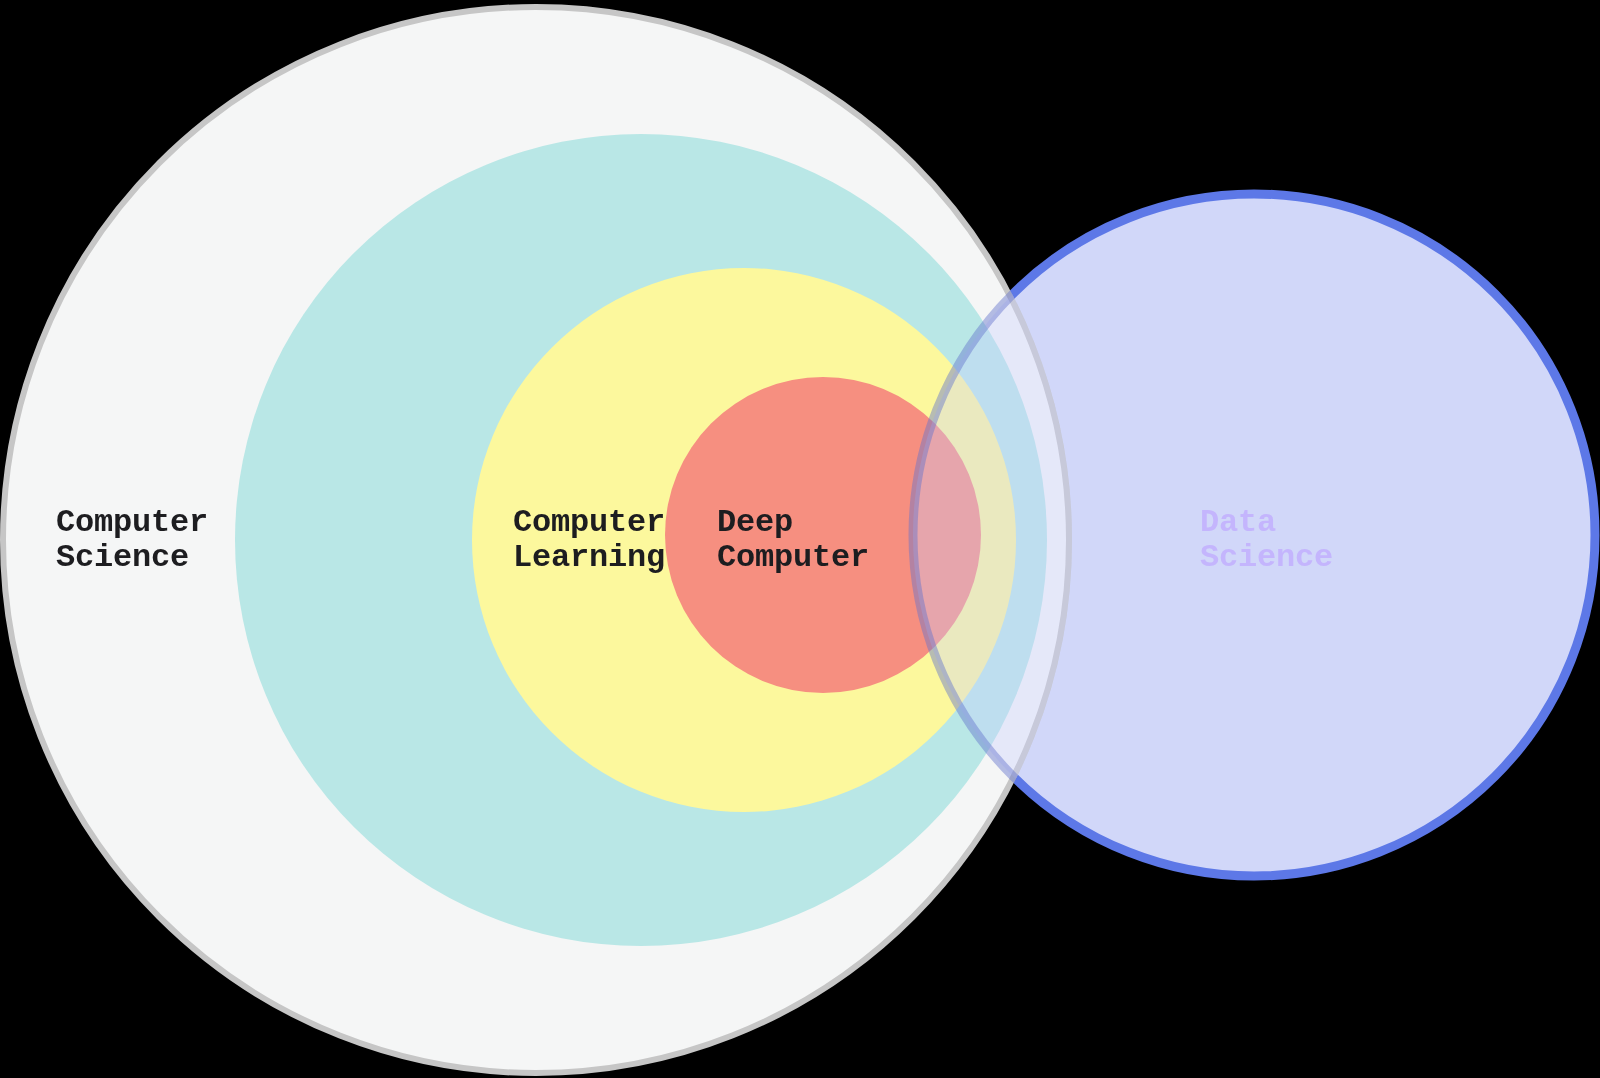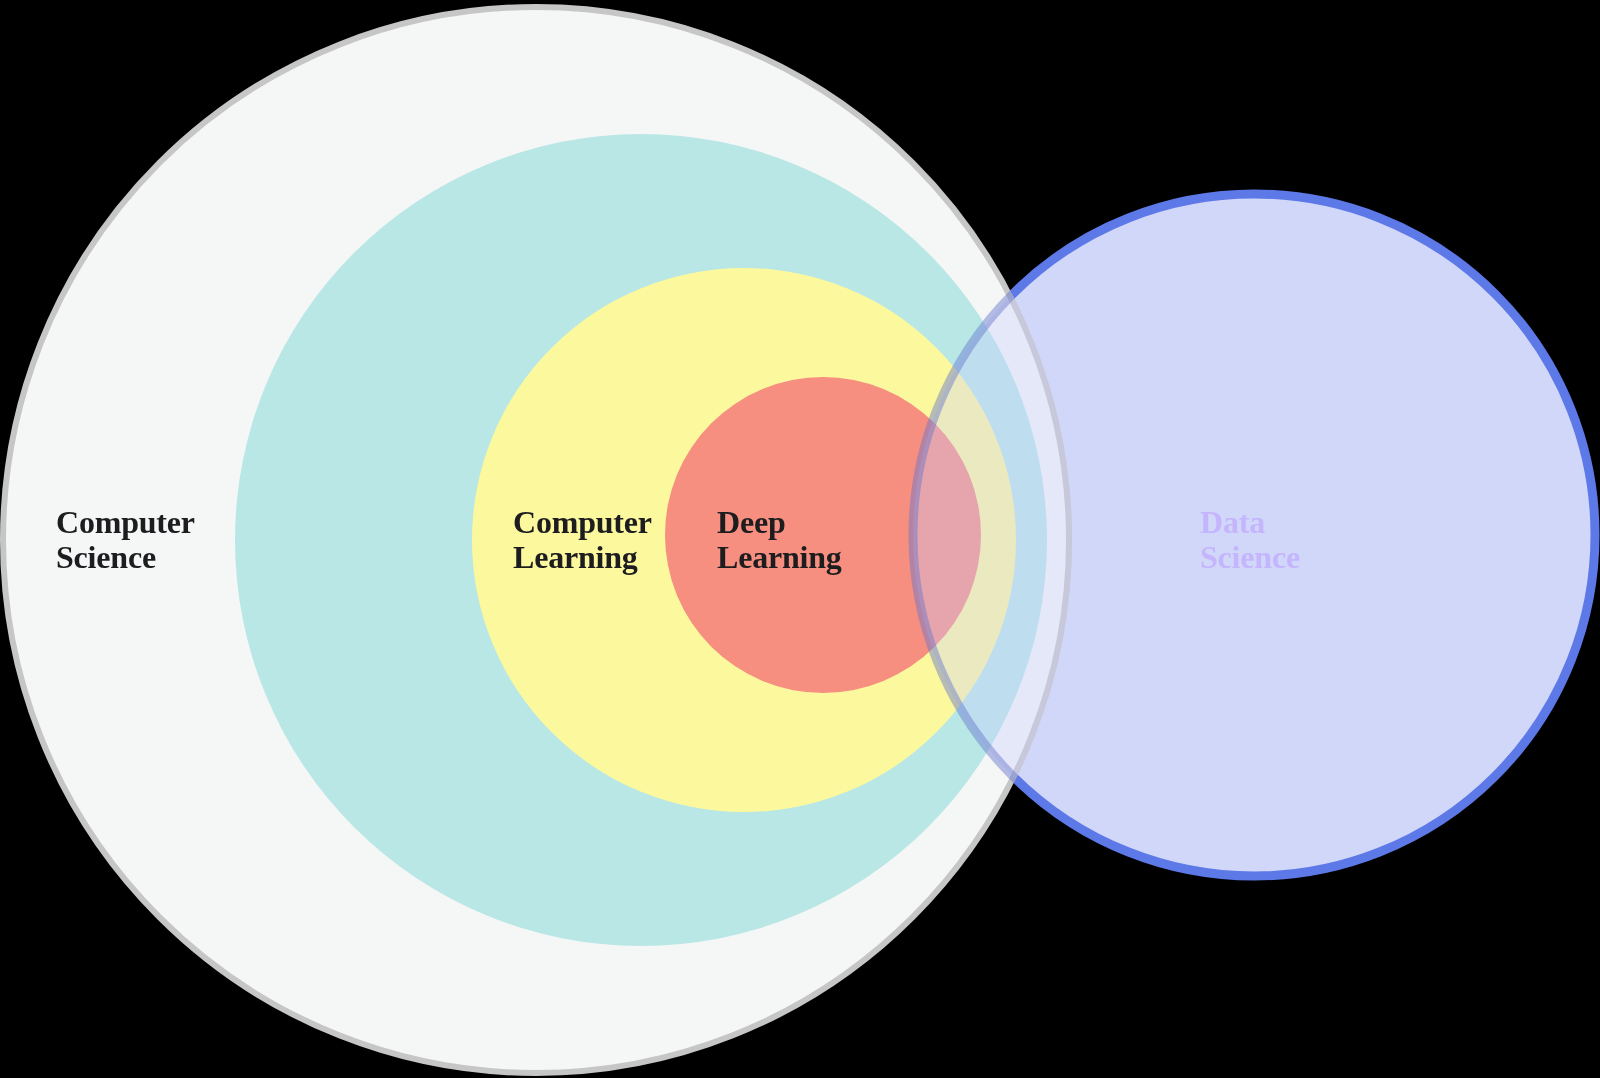--- a/index.html
+++ b/index.html
@@ -6,21 +6,21 @@
     margin: 0;
     padding: 0;
     background: #000000;
   }
   .stage {
     position: relative;
     width: 1600px;
     height: 1078px;
     background: #000000;
     overflow: hidden;
-    font-family: Liberation Serif, serif;
+    font-family: Liberation Mono, monospace;
   }
   .stage svg {
     position: absolute;
     left: 0;
     top: 0;
   }
   .vlabel {
     position: absolute;
     font-weight: 700;
     font-size: 32px;
@@ -63,18 +63,18 @@
   </svg>
 
   <div class="vlabel lbl-cs" style="color: rgb(29, 29, 32);">Computer
 Science</div>
 
 
   <div class="vlabel lbl-ml" style="color: rgb(29, 29, 32);">Computer
 Learning</div>
 
   <div class="vlabel lbl-dl" style="color: rgb(29, 29, 32);">Deep
-Learning</div>
+Computer</div>
 
   <div class="vlabel lbl-ds" style="color: #c4b5fd;">Data
 Science</div>
 
 </div>
 
 </body></html>

